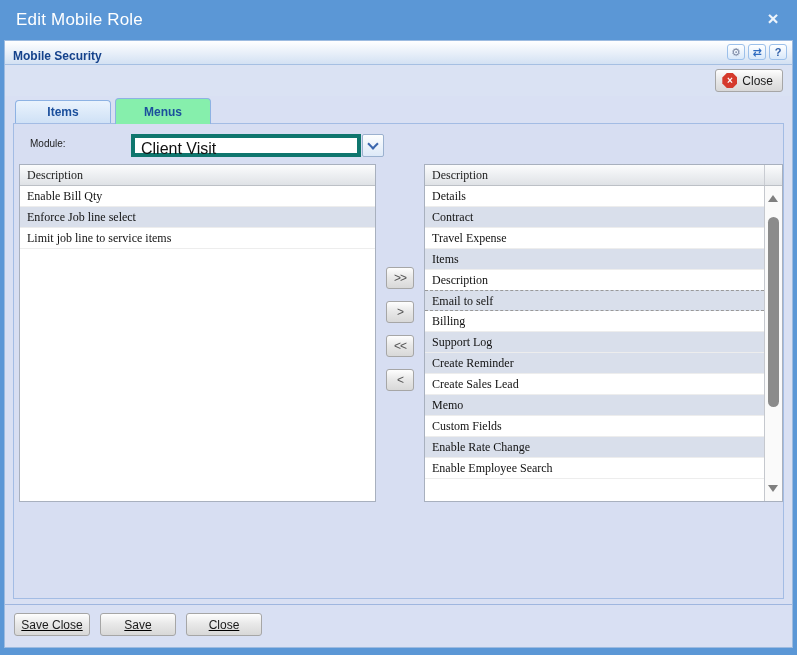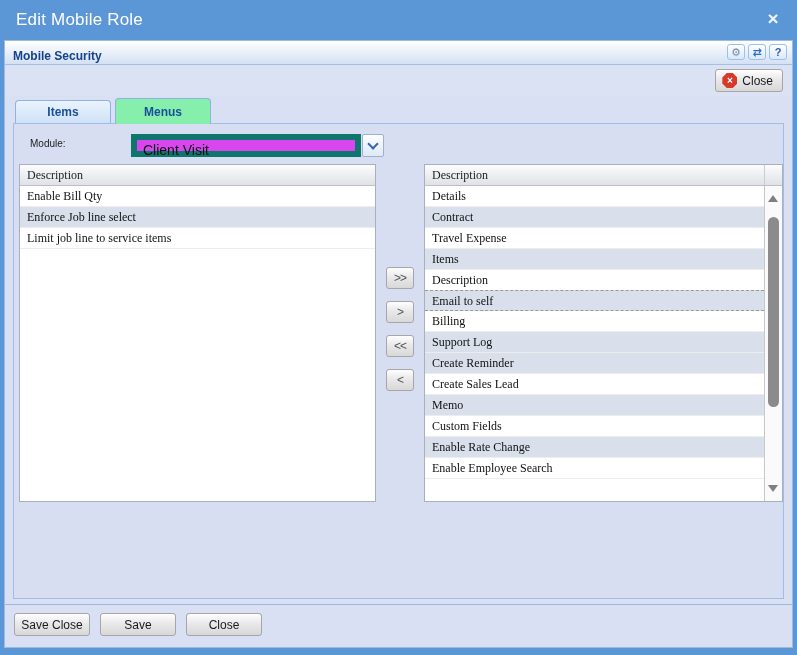--- a/index.html
+++ b/index.html
@@ -32,21 +32,21 @@
   .tabstrip{height:27px;padding-left:10px;display:flex;gap:4px;align-items:flex-end;position:relative;z-index:2;}
   .tab{width:96px;height:23px;line-height:23px;text-align:center;font-size:12px;font-weight:bold;color:#1b4f9c;background:linear-gradient(#eaf3fd,#cfe1f6);border:1px solid #8db2e3;border-bottom:none;border-radius:4px 4px 0 0;cursor:pointer;box-sizing:border-box;}
   .tab.active{height:26px;line-height:26px;background:#86efac;margin-bottom:-1px;}
 
   
   .tab-panel{flex:1;margin:0 8px;border:1px solid #a3bce4;background:#d7def2;position:relative;z-index:1;}
 
   .module-row{position:absolute;left:0;top:0;right:0;height:36px;}
   .module-label{position:absolute;left:16px;top:14px;font-size:10px;color:#1c1c1c;}
   .select{position:absolute;left:117px;top:10px;width:253px;height:23px;display:flex;cursor:pointer;}
-  .select-field{flex:1;background:#d946ef;border:6px solid #0f766e;font-size:14px;color:#111;line-height:21px;padding-left:6px;box-sizing:border-box;}
+  .select-field{flex:1;background:#ffffff;border:4px solid #0f766e;font-size:16px;color:#111;line-height:21px;padding-left:6px;box-sizing:border-box;}
   .select-trigger{width:22px;height:23px;margin-left:1px;border:1px solid #9bb1cf;border-radius:2px;background:linear-gradient(#fdfefe,#dde9f8);display:flex;align-items:center;justify-content:center;box-sizing:border-box;}
   .chevron{width:6px;height:6px;border-right:2px solid #3a66ad;border-bottom:2px solid #3a66ad;transform:rotate(45deg);margin-top:-3px;}
 
   
   .grid{position:absolute;top:40px;height:336px;border:1px solid #a8b0be;background:#ffffff;box-sizing:content-box;display:flex;flex-direction:column;font-family:Liberation Serif, serif;}
   .grid-left{left:5px;width:355px;}
   .grid-right{left:410px;width:357px;}
   .grid-header{height:21px;background:linear-gradient(#fbfcfd,#dfe2e6);border-bottom:1px solid #bcc0c6;display:flex;box-sizing:border-box;flex:0 0 21px;}
   .grid-header .hcell{flex:1;font-size:12px;color:#222;line-height:20px;padding-left:7px;cursor:pointer;}
   .grid-header .hcell-end{flex:0 0 17px;border-left:1px solid #c9ccd2;}
@@ -61,21 +61,21 @@
   .sb-up{position:absolute;top:9px;left:3px;width:0;height:0;border-left:5px solid transparent;border-right:5px solid transparent;border-bottom:7px solid #7f7f7f;}
   .sb-down{position:absolute;bottom:9px;left:3px;width:0;height:0;border-left:5px solid transparent;border-right:5px solid transparent;border-top:7px solid #7f7f7f;}
   .sb-thumb{position:absolute;top:31px;left:3px;width:11px;height:190px;background:#8b8b8b;border-radius:6px;}
 
   
   .transfer{position:absolute;left:372px;top:40px;width:28px;height:336px;}
   .transfer .btn{position:absolute;left:0;width:28px;height:22px;color:#555;font-size:12px;letter-spacing:-1px;padding:0;}
   .t0{top:103px;} .t1{top:137px;} .t2{top:171px;} .t3{top:205px;}
 
   
-  .footer{flex:0 0 34px;border-top:1px solid #9fb6df;margin-top:5px;padding:8px 0 0 9px;display:flex;gap:10px;}
+  .footer{flex:0 0 34px;border-top:1px solid #9fb6df;margin-top:5px;padding:8px 0 0 9px;display:flex;gap:10px;text-decoration:underline;}
   .footer .btn{width:76px;height:23px;}
 </style>
 </head>
 <body>
 
 <div class="window">
 
   <div class="titlebar">
     <span class="title">Edit Mobile Role</span>
     <span class="win-close">×</span>

